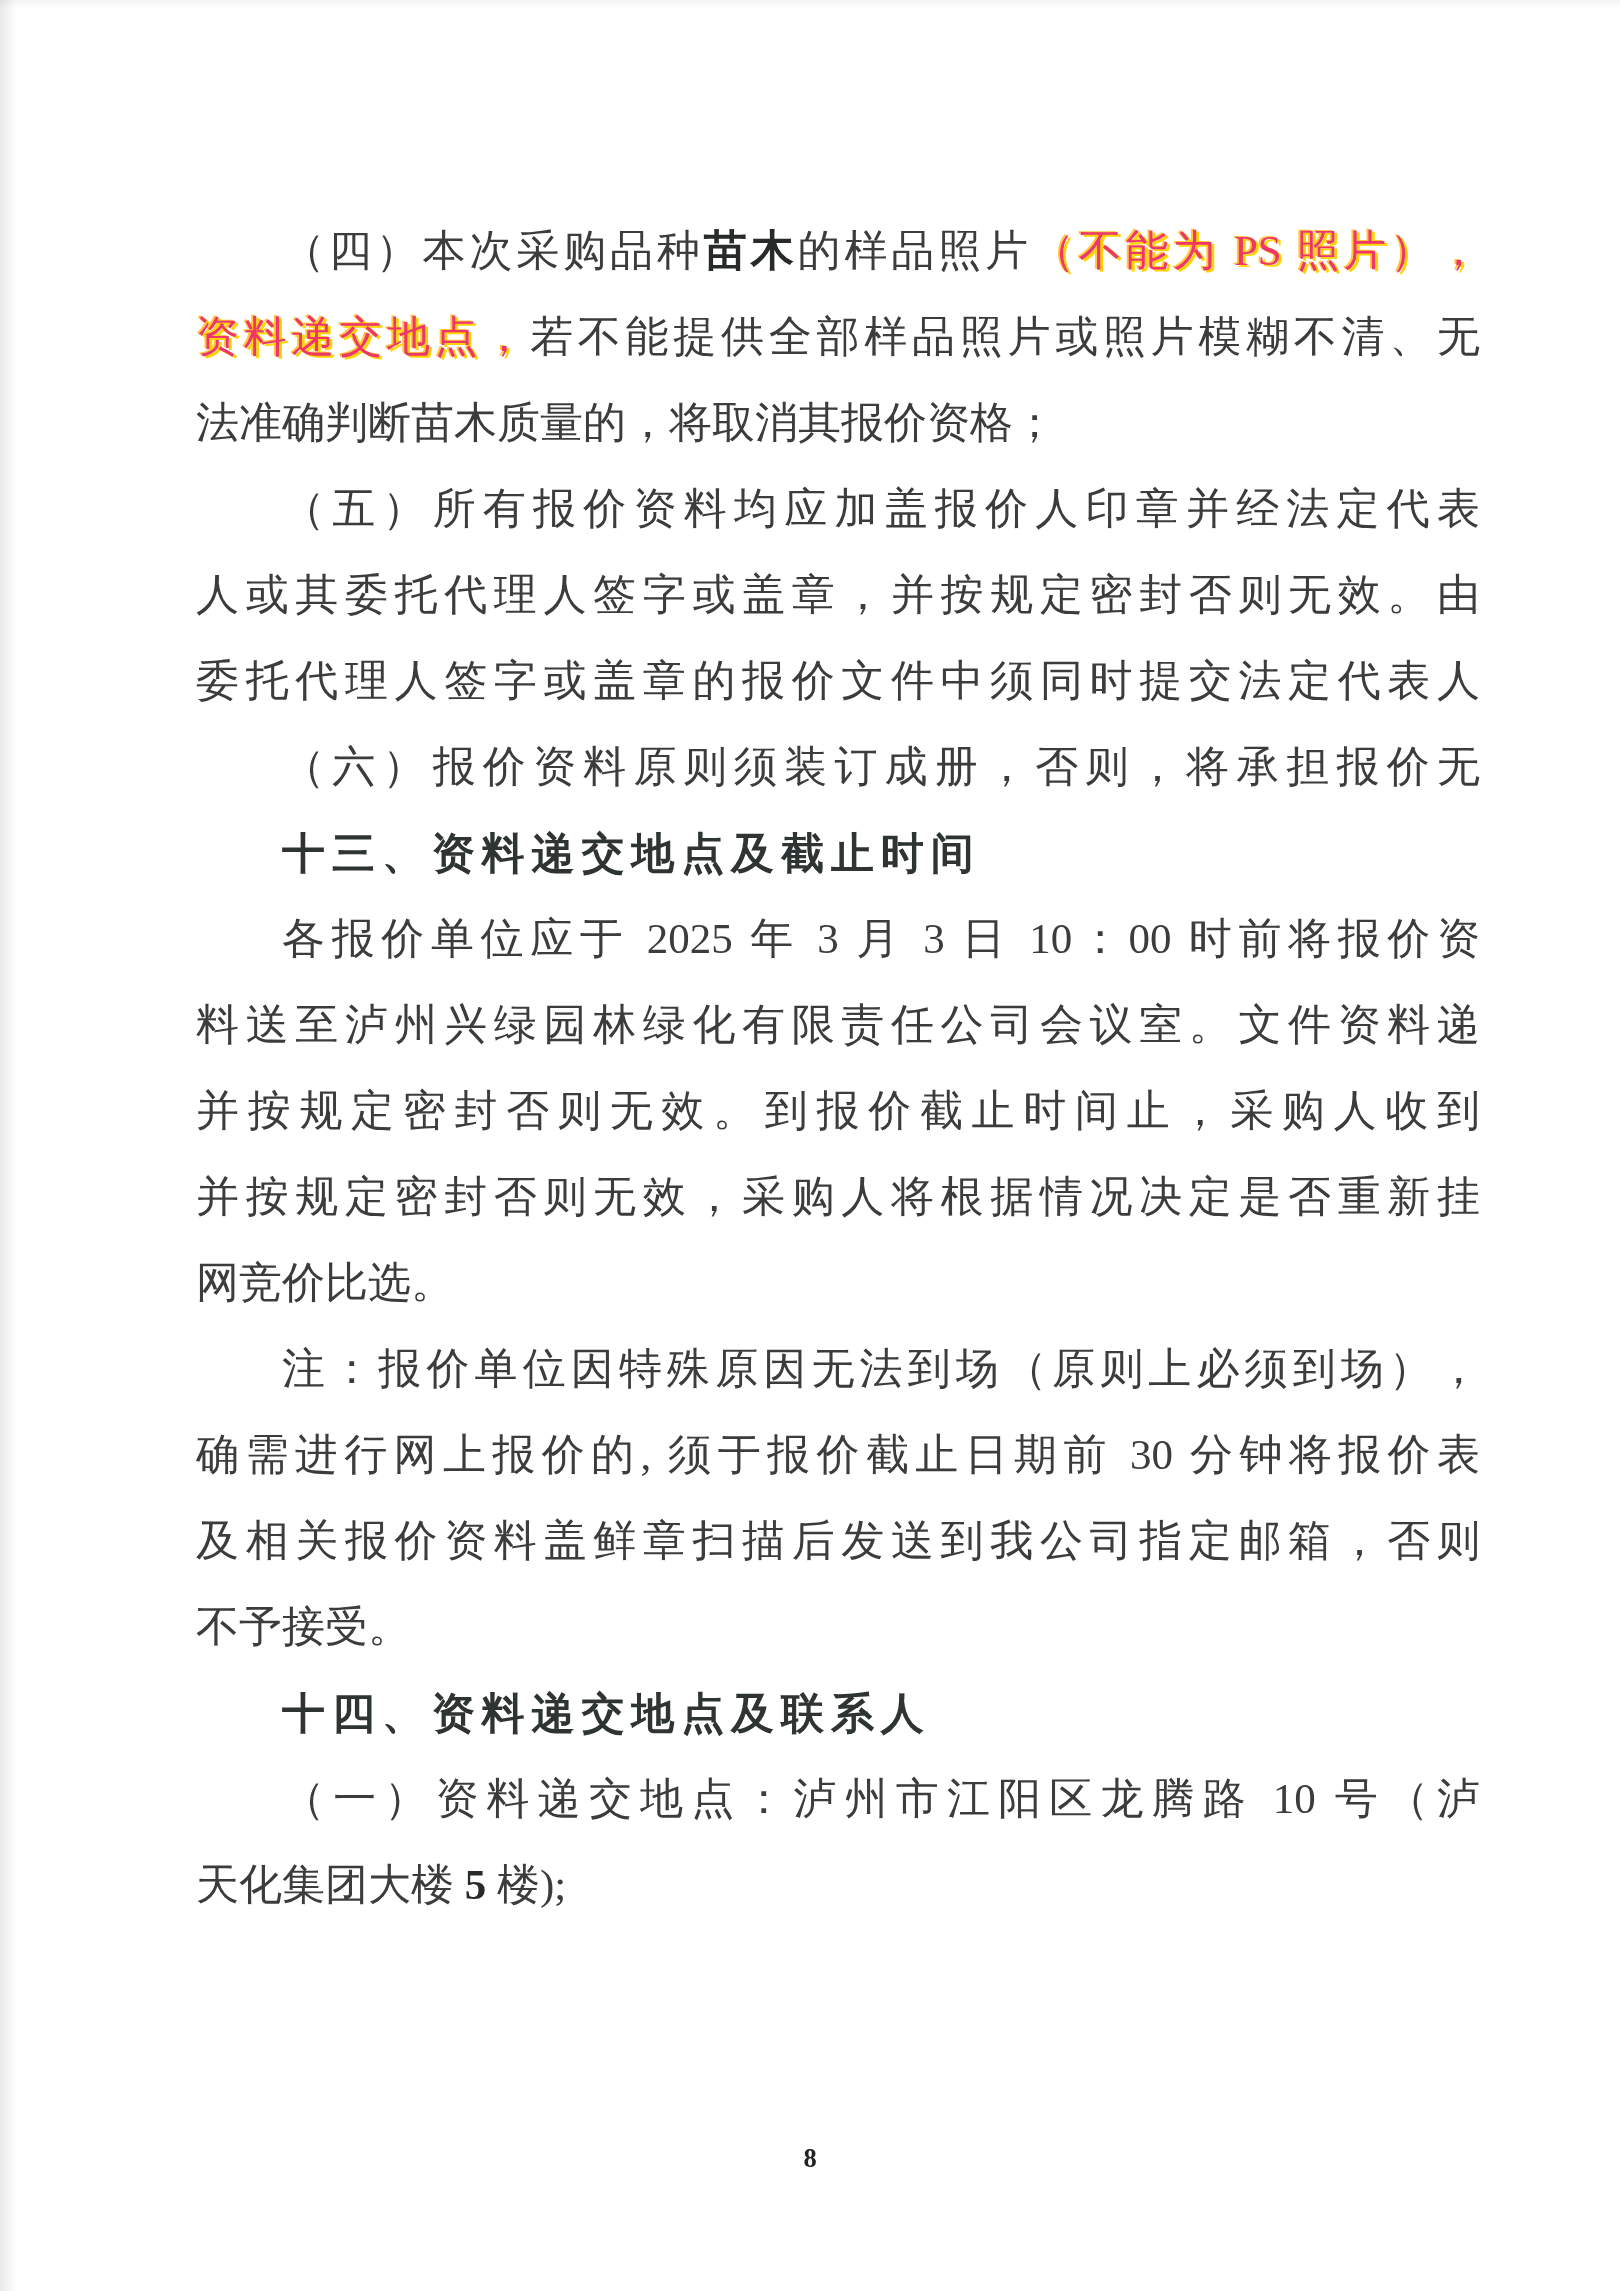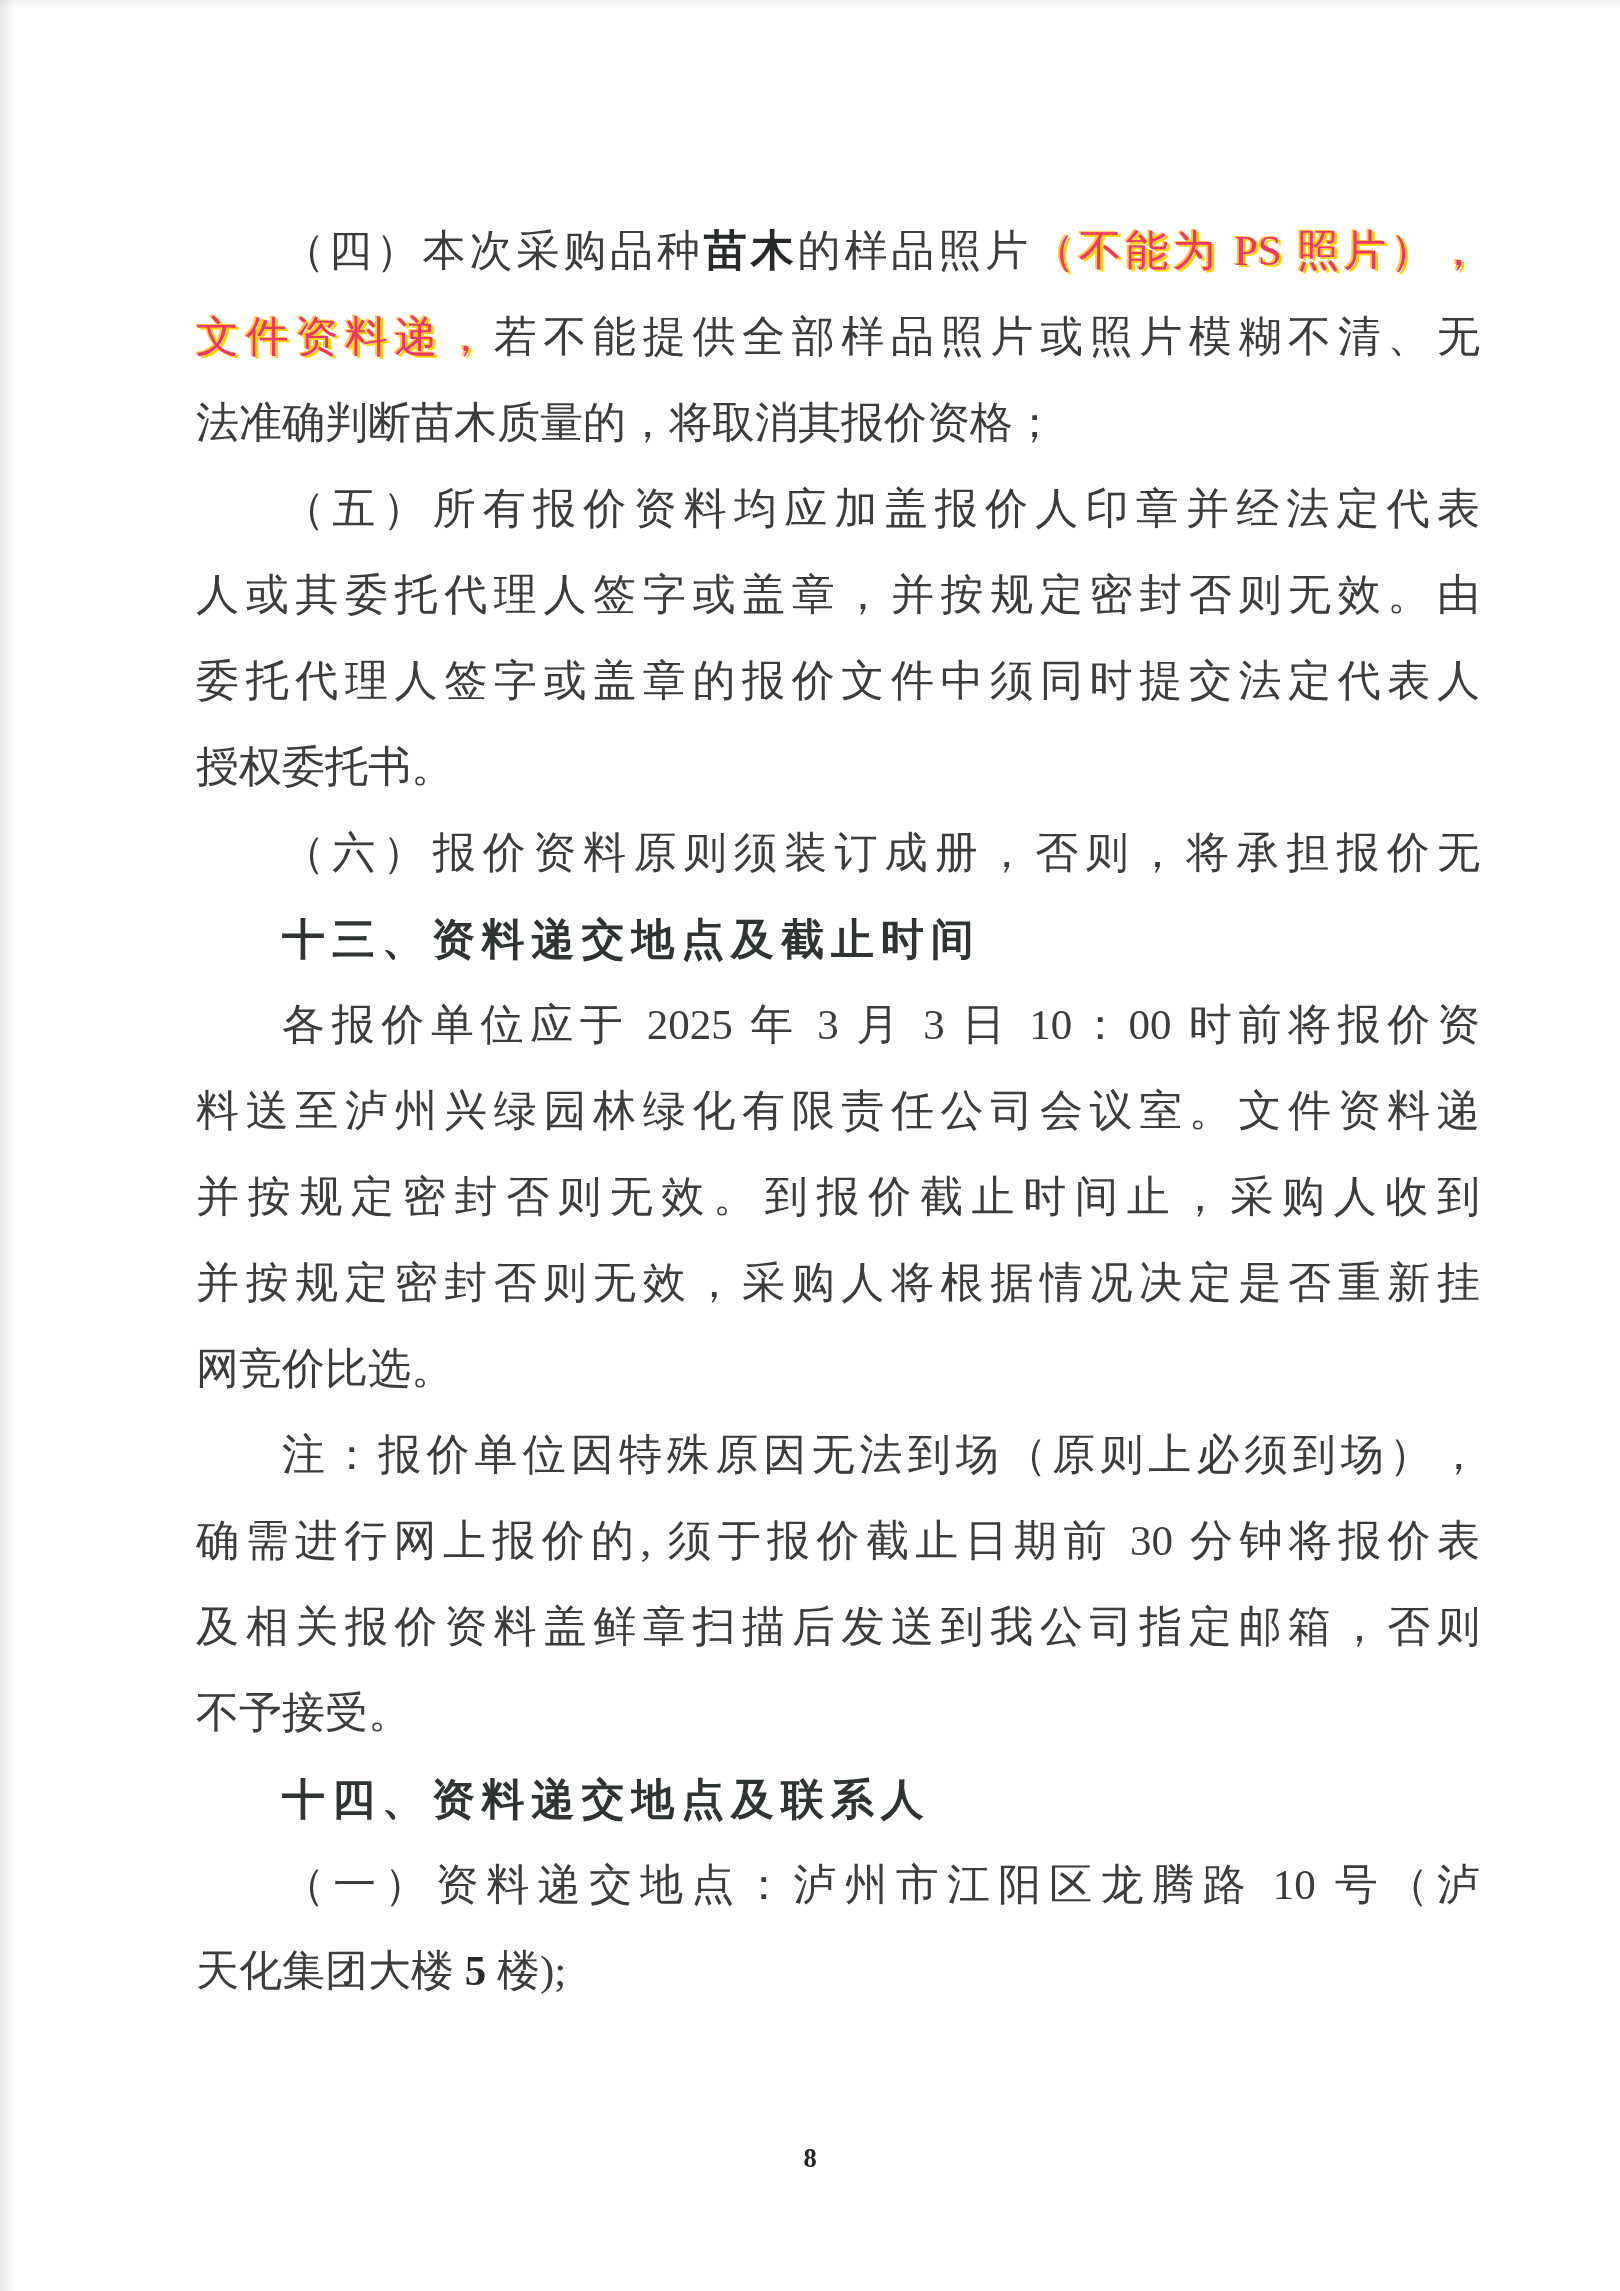--- a/index.html
+++ b/index.html
@@ -68,26 +68,25 @@
 </style>
 </head>
 <body>
 
 <div class="page" style="--paper: #ffffff; --ink: #3c3c3c; --heading-ink: #2e3433; --red: #f0356a; --red-shadow: #ffd400;">
   <div class="scan-edge-left"></div>
   <div class="scan-edge-top"></div>
 
   <div class="content">
       <div class="line indent justify"><span class="seg">（四）本次采购品种</span><span class="seg bold">苗木</span><span class="seg">的样品照片</span><span class="seg red">（不能为 PS 照片），</span></div>
-      <div class="line justify"><span class="seg red">文件资料递，</span><span class="seg">若不能提供全部样品照片或照片模糊不清、无</span></div>
+      <div class="line justify"><span class="seg red">资料递交地点，</span><span class="seg">若不能提供全部样品照片或照片模糊不清、无</span></div>
       <div class="line"><span class="seg">法准确判断苗木质量的，将取消其报价资格；</span></div>
       <div class="line indent justify"><span class="seg">（五）所有报价资料均应加盖报价人印章并经法定代表</span></div>
       <div class="line justify"><span class="seg">人或其委托代理人签字或盖章，并按规定密封否则无效。由</span></div>
       <div class="line justify"><span class="seg">委托代理人签字或盖章的报价文件中须同时提交法定代表人</span></div>
-      <div class="line"><span class="seg">授权委托书。</span></div>
       <div class="line indent justify"><span class="seg">（六）报价资料原则须装订成册，否则，将承担报价无</span></div>
       <div class="line heading indent"><span class="seg">十三、资料递交地点及截止时间</span></div>
       <div class="line indent justify"><span class="seg">各报价单位应于 2025 年 3 月 3 日 10：00 时前将报价资</span></div>
       <div class="line justify"><span class="seg">料送至泸州兴绿园林绿化有限责任公司会议室。文件资料递</span></div>
       <div class="line justify"><span class="seg">并按规定密封否则无效。到报价截止时间止，采购人收到</span></div>
       <div class="line justify"><span class="seg">并按规定密封否则无效，采购人将根据情况决定是否重新挂</span></div>
       <div class="line"><span class="seg">网竞价比选。</span></div>
       <div class="line indent justify"><span class="seg">注：报价单位因特殊原因无法到场（原则上必须到场），</span></div>
       <div class="line justify"><span class="seg">确需进行网上报价的, 须于报价截止日期前 30 分钟将报价表</span></div>
       <div class="line justify"><span class="seg">及相关报价资料盖鲜章扫描后发送到我公司指定邮箱，否则</span></div>

